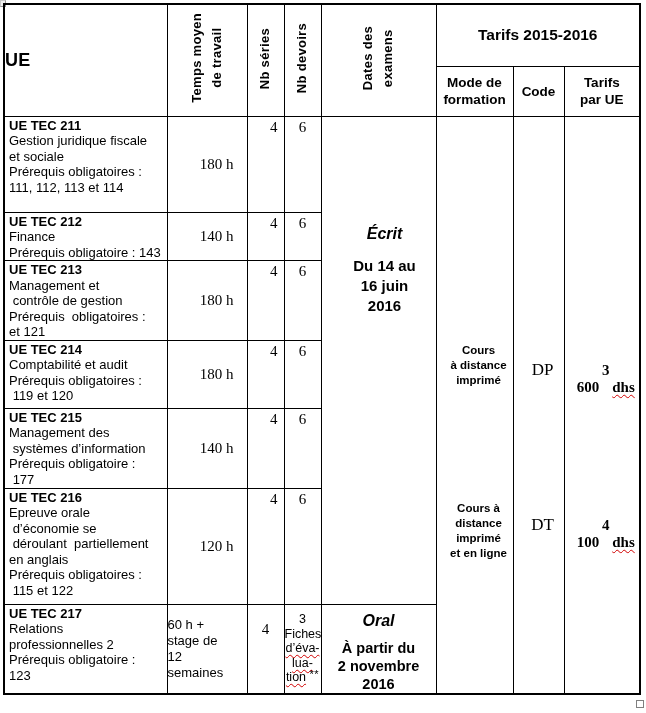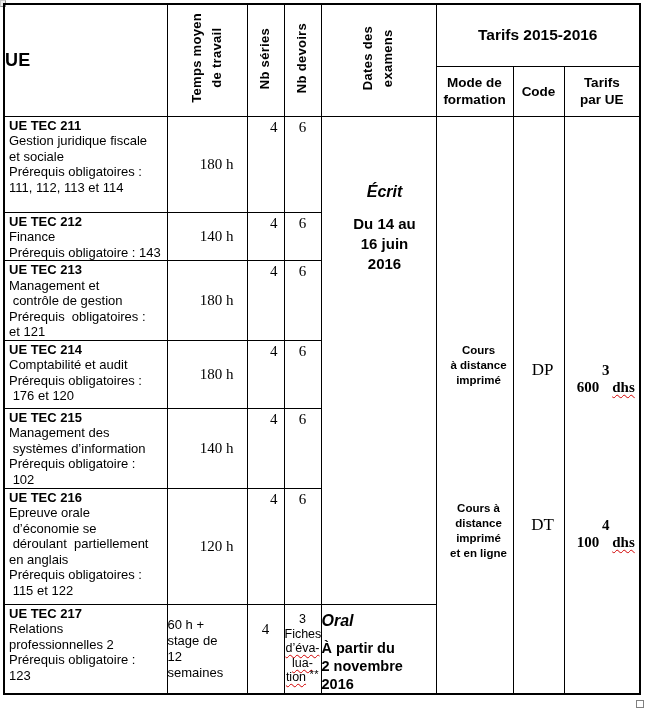--- a/index.html
+++ b/index.html
@@ -52,24 +52,24 @@
   td.series7{vertical-align:middle;text-align:center;padding-bottom:38px;
     font-family:"Liberation Serif", serif;font-size:15px;}
   td.devoirs7{vertical-align:middle;text-align:center;font-size:12.5px;line-height:14.5px;}
 
   .sperr{
     text-decoration:underline;text-decoration-style:wavy;
     text-decoration-color:#d10000;text-decoration-thickness:1px;text-underline-offset:2px;
   }
   .sup-marks{position:relative;top:-3px;font-size:11px;letter-spacing:.5px;}
 
-  td.ecrit{vertical-align:top;text-align:center;padding-top:66px;padding-left:12px;}
+  td.ecrit{vertical-align:top;text-align:center;padding-top:108px;padding-left:12px;}
   .exam-title{font-weight:bold;font-style:italic;font-size:16px;}
   td.ecrit .exam-dates{font-weight:bold;font-size:15px;line-height:20px;white-space:pre-line;margin-top:13px;}
-  td.oral{vertical-align:top;padding-top:7px;}
+  td.oral{vertical-align:top;text-align:center;padding-top:7px;}
   td.oral .exam-dates{font-weight:bold;font-size:14.5px;line-height:18px;white-space:pre-line;margin-top:9px;}
 
   td.mode,td.code,td.tarif{position:relative;}
   .abs{position:absolute;left:8px;right:0;text-align:center;}
   .mode-text{font-weight:bold;font-size:11.5px;line-height:15px;white-space:pre-line;}
   .m1{top:226px;} .m2{top:384px;}
   .code-text{font-family:"Liberation Serif", serif;font-size:17px;}
   .c1{top:243px;} .c2{top:398px;}
   .price-text{font-family:"Liberation Serif", serif;font-weight:bold;font-size:15px;}
   .p1{top:245px;} .p2{top:400px;}
@@ -177,33 +177,33 @@
         </td>
         <td class="temps">180 h</td>
         <td class="series">4</td>
         <td class="devoirs">6</td>
       </tr>
       <tr class="r4">
         <td class="ue">
           <div class="ue-title">UE TEC 214</div>
           <div class="ue-details">Comptabilité et audit
 Prérequis obligatoires :
- 176 et 120</div>
+ 119 et 120</div>
         </td>
         <td class="temps">180 h</td>
         <td class="series">4</td>
         <td class="devoirs">6</td>
       </tr>
       <tr class="r5">
         <td class="ue">
           <div class="ue-title">UE TEC 215</div>
           <div class="ue-details">Management des
  systèmes d’information
 Prérequis obligatoire :
- 102</div>
+ 177</div>
         </td>
         <td class="temps">140 h</td>
         <td class="series">4</td>
         <td class="devoirs">6</td>
       </tr>
       <tr class="r6">
         <td class="ue">
           <div class="ue-title">UE TEC 216</div>
           <div class="ue-details">Epreuve orale
  d’économie se

